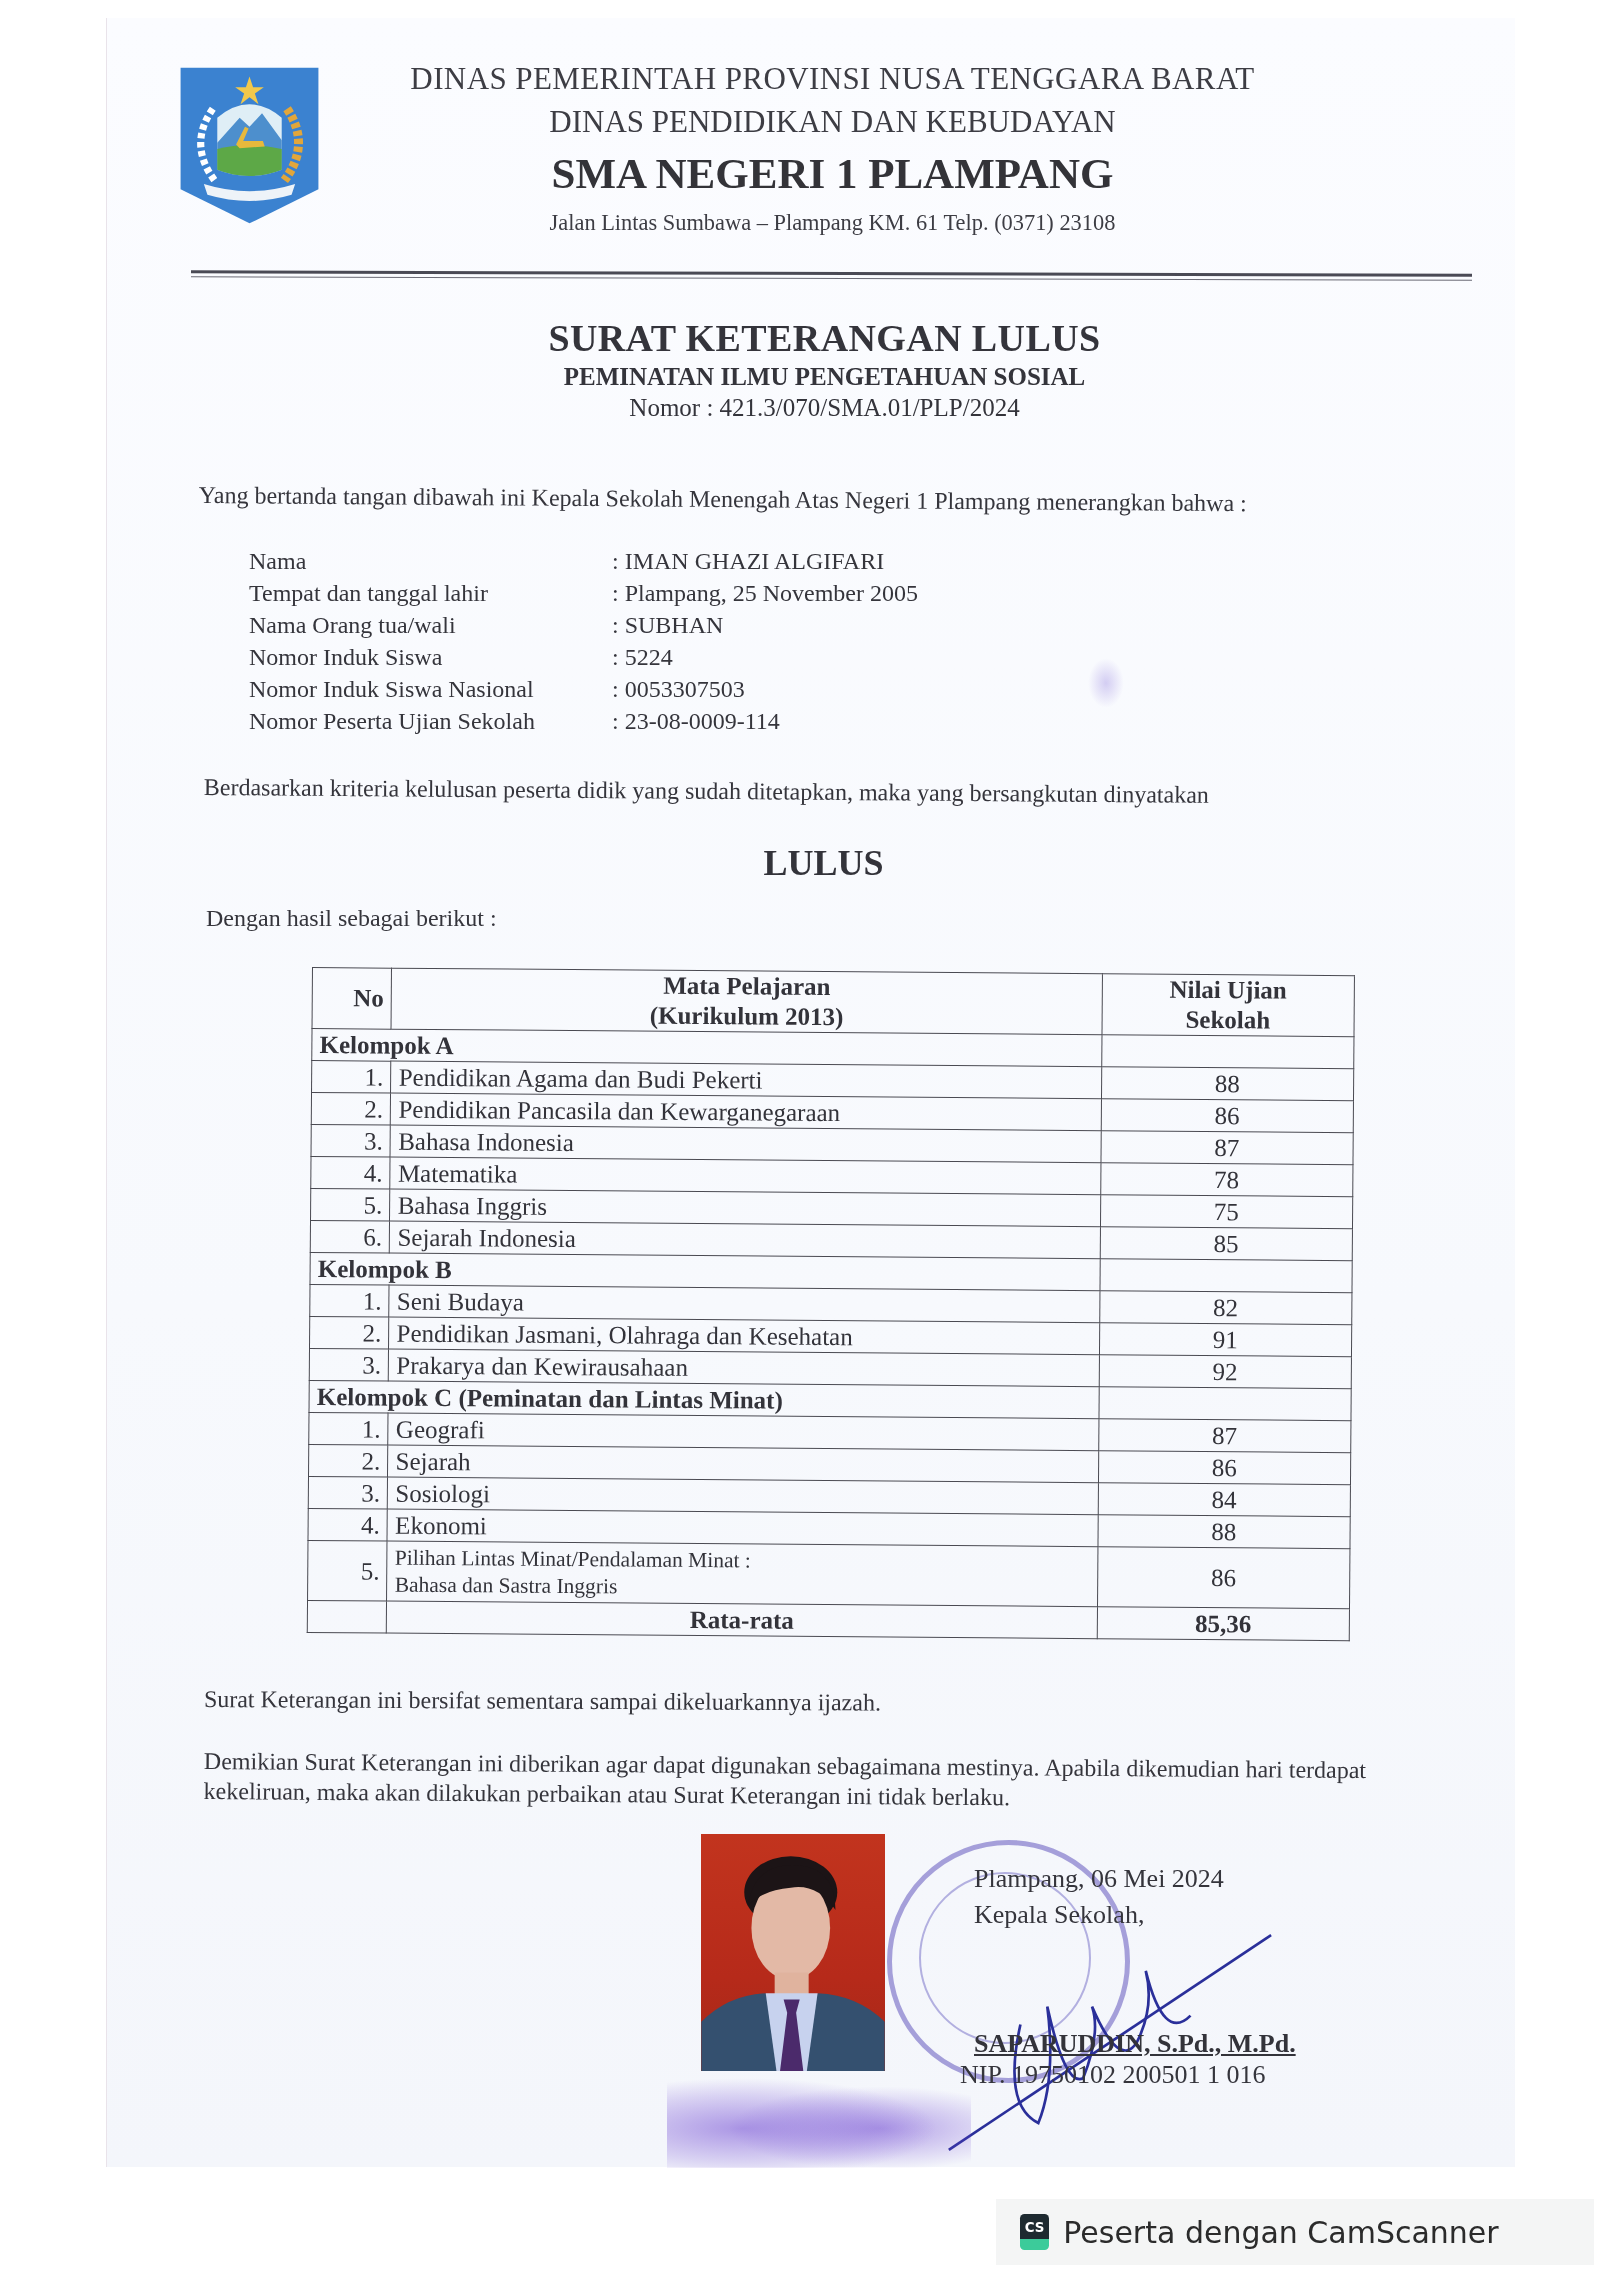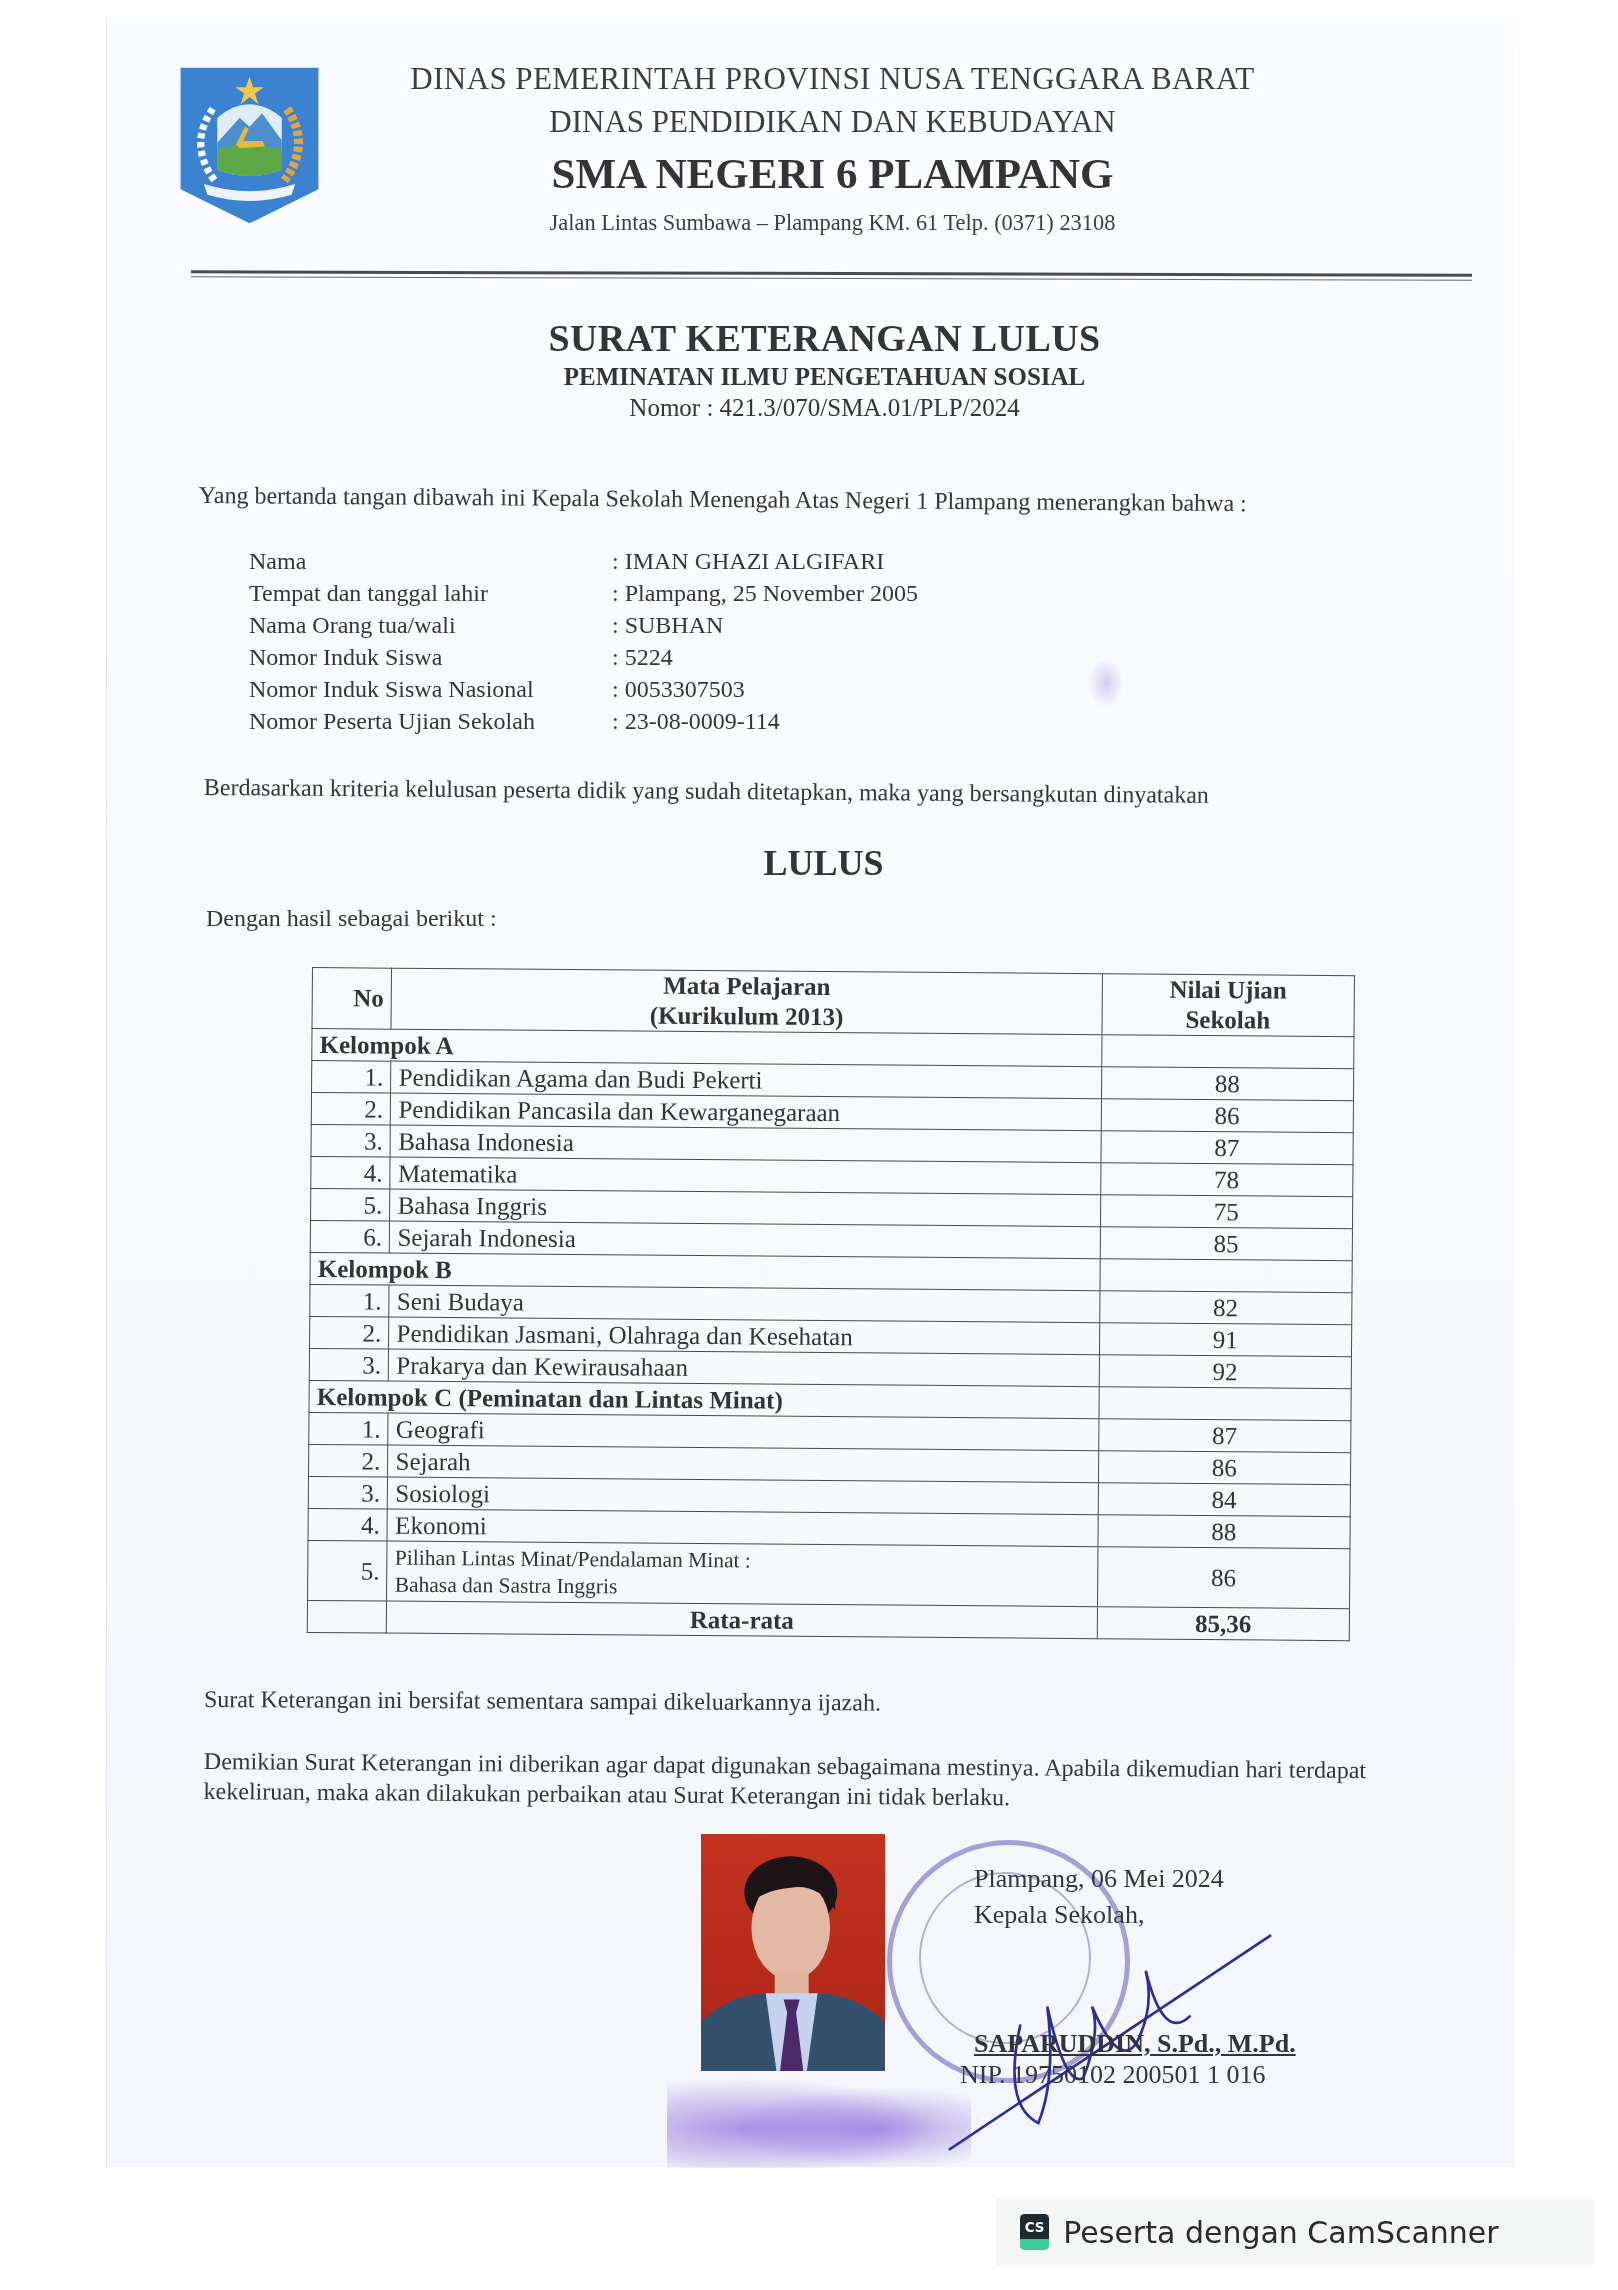--- a/index.html
+++ b/index.html
@@ -65,21 +65,21 @@
   <path d="M45 95 Q81 86 117 95 L117 118 Q81 132 45 118 Z" fill="#5da847"></path>
   <path d="M66 90 L76 70 L80 72 L74 86 L96 86 L98 92 L70 94 Z" fill="#e7b93c"></path>
   <path d="M123 50 Q150 90 120 130" stroke="#e2a63a" stroke-width="10" fill="none" stroke-dasharray="6 3"></path>
   <path d="M40 50 Q12 90 42 130" stroke="#ffffff" stroke-width="8" fill="none" stroke-dasharray="6 4"></path>
   <path d="M30 134 Q81 150 132 134 L128 146 Q81 160 34 146 Z" fill="#eef3f8"></path>
 </svg>
 
 <div class="kop">
   <div class="l1">DINAS PEMERINTAH PROVINSI NUSA TENGGARA BARAT</div>
   <div class="l2">DINAS PENDIDIKAN DAN KEBUDAYAN</div>
-  <div class="l3">SMA NEGERI 6 PLAMPANG</div>
+  <div class="l3">SMA NEGERI 1 PLAMPANG</div>
   <div class="l4">Jalan Lintas Sumbawa – Plampang KM. 61 Telp. (0371) 23108</div>
 </div>
 <div class="rule1"></div>
 <div class="rule2"></div>
 
 <div class="title">
   <div class="t1">SURAT KETERANGAN LULUS</div>
   <div class="t2">PEMINATAN ILMU PENGETAHUAN SOSIAL</div>
   <div class="t4">Nomor :  421.3/070/SMA.01/PLP/2024</div>
 </div>

